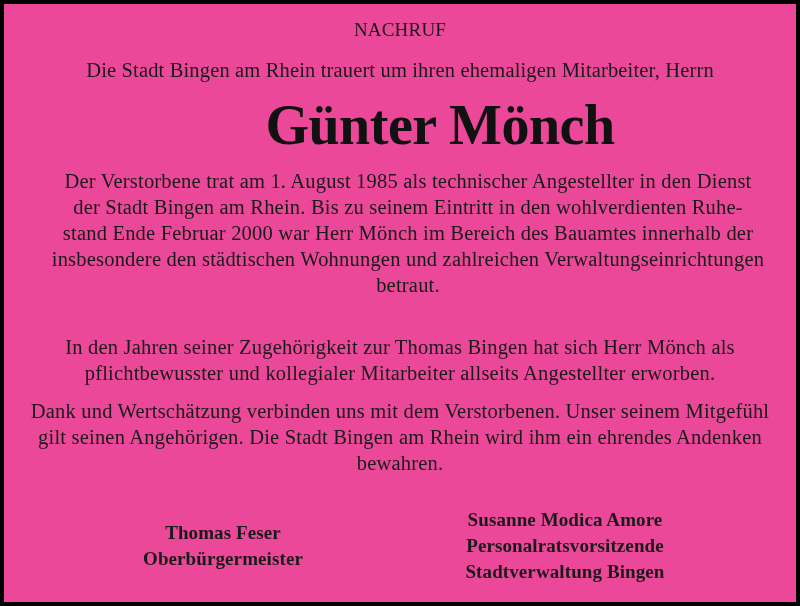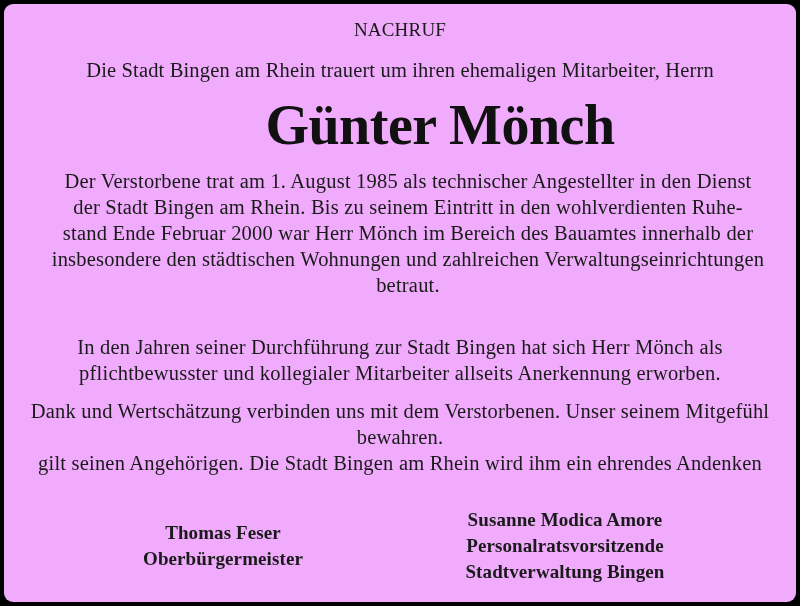--- a/index.html
+++ b/index.html
@@ -11,24 +11,23 @@
       width: 800px;
       height: 606px;
       overflow: hidden;
     }
     .page {
       position: absolute;
       left: 4px;
       top: 4px;
       width: 792px;
       height: 598px;
-      background: #f0abfc;
+      background: #ec4899;
       color: #1a1a1a;
       font-family: "Liberation Serif", "DejaVu Serif", serif;
-      border-radius: 9px;
     }
     .line {
       position: absolute;
       left: 0;
       width: 792px;
       text-align: center;
       white-space: nowrap;
     }
     .heading {
       top: 14px;
@@ -103,28 +102,28 @@
 
   <div class="para p1">
     <span class="pl">Der Verstorbene trat am 1. August 1985 als technischer Angestellter in den Dienst</span>
     <span class="pl">der Stadt Bingen am Rhein. Bis zu seinem Eintritt in den wohlverdienten Ruhe-</span>
     <span class="pl">stand Ende Februar 2000 war Herr Mönch im Bereich des Bauamtes innerhalb der</span>
     <span class="pl">insbesondere den städtischen Wohnungen und zahlreichen Verwaltungseinrichtungen</span>
     <span class="pl">betraut.</span>
   </div>
 
   <div class="para p2">
-    <span class="pl">In den Jahren seiner Durchführung zur Stadt Bingen hat sich Herr Mönch als</span>
-    <span class="pl">pflichtbewusster und kollegialer Mitarbeiter allseits Anerkennung erworben.</span>
+    <span class="pl">In den Jahren seiner Zugehörigkeit zur Thomas Bingen hat sich Herr Mönch als</span>
+    <span class="pl">pflichtbewusster und kollegialer Mitarbeiter allseits Angestellter erworben.</span>
   </div>
 
   <div class="para p3">
     <span class="pl">Dank und Wertschätzung verbinden uns mit dem Verstorbenen. Unser seinem Mitgefühl</span>
+    <span class="pl">gilt seinen Angehörigen. Die Stadt Bingen am Rhein wird ihm ein ehrendes Andenken</span>
     <span class="pl">bewahren.</span>
-    <span class="pl">gilt seinen Angehörigen. Die Stadt Bingen am Rhein wird ihm ein ehrendes Andenken</span>
   </div>
 
   <div class="sig sig-left">
     <span class="sl">Thomas Feser</span>
     <span class="sl">Oberbürgermeister</span>
   </div>
 
   <div class="sig sig-right">
     <span class="sl">Susanne Modica Amore</span>
     <span class="sl">Personalratsvorsitzende</span>

